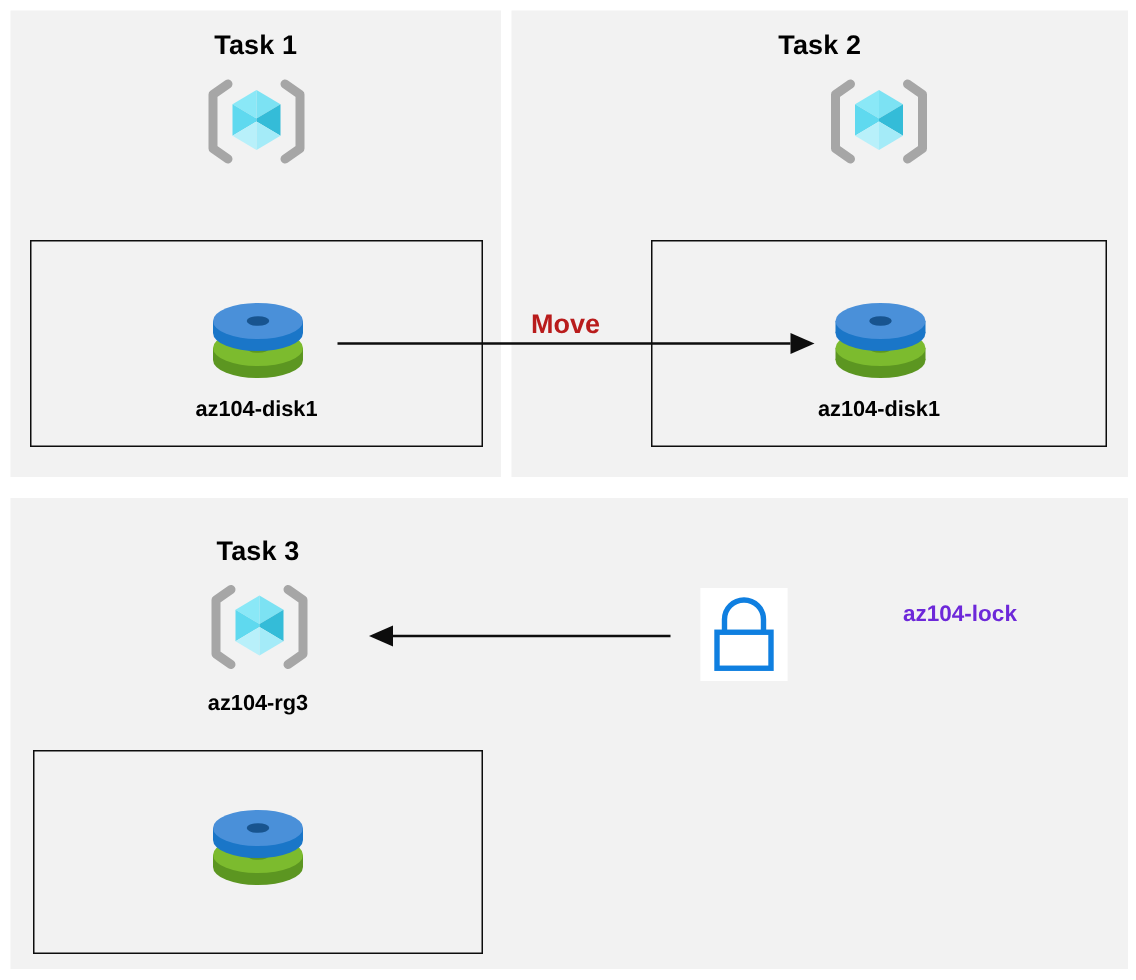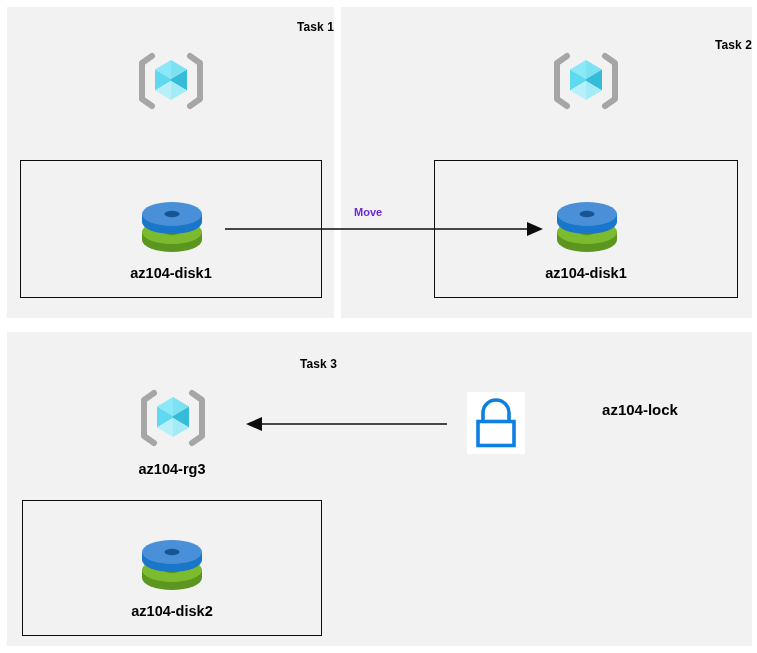--- a/index.html
+++ b/index.html
@@ -16,24 +16,24 @@
     height: 653px;
     background: #ffffff;
     overflow: hidden;
   }
   .panel {
     position: absolute;
     background: #f2f2f2;
   }
   .panel-title {
     position: absolute;
-    font-size: 12px;
+    font-size: 18px;
     font-weight: bold;
     color: #000000;
-    text-align: right;
+    text-align: center;
     white-space: nowrap;
     letter-spacing: 0.1px;
   }
   .node-label {
     position: absolute;
     font-size: 14.5px;
     font-weight: bold;
     color: #000000;
     text-align: center;
     white-space: nowrap;
@@ -70,30 +70,30 @@
   .arrow-layer {
     position: absolute;
     left: 0;
     top: 0;
     width: 757px;
     height: 653px;
     pointer-events: none;
   }
   .arrow-label {
     position: absolute;
-    font-size: 11px;
+    font-size: 18px;
+    font-weight: bold;
+    color: #b91c1c;
+    white-space: nowrap;
+  }
+  .lock-caption {
+    position: absolute;
+    font-size: 15px;
     font-weight: bold;
     color: #6d28d9;
-    white-space: nowrap;
-  }
-  .lock-caption {
-    position: absolute;
-    font-size: 15px;
-    font-weight: bold;
-    color: #000000;
     line-height: 20px;
     white-space: nowrap;
     text-align: center;
   }
 </style>
 </head>
 <body>
 
 <div id="canvas">
 
@@ -137,21 +137,21 @@
       <rect x="6" y="18" width="60" height="8" fill="#1a76c8"></rect>
       <ellipse cx="36" cy="18" rx="30" ry="12" fill="#4a90d9"></ellipse>
       <ellipse cx="36" cy="18" rx="7.5" ry="3.2" fill="#18548f"></ellipse>
     </svg>
   </div>
 
   <div class="node-label" style="left:20px; top:265px; width:302px;">az104-disk1</div>
 
   <div class="panel" style="left:341px; top:7px; width:411px; height:311px;"></div>
 
-  <div class="panel-title" style="left:341px; top:20px; width:411px;margin-top:18px;">Task 2</div>
+  <div class="panel-title" style="left:341px; top:20px; width:411px;">Task 2</div>
 
   <div class="rg-icon" style="left:553px; top:51px;">
     <svg width="66" height="60" viewBox="0 0 66 60">
       <path d="M14 5 L4 12 L4 48 L14 55" fill="none" stroke="#a6a6a6" stroke-width="6" stroke-linecap="round" stroke-linejoin="round"></path>
       <path d="M52 5 L62 12 L62 48 L52 55" fill="none" stroke="#a6a6a6" stroke-width="6" stroke-linecap="round" stroke-linejoin="round"></path>
       <path d="M33 9 L17 18.5 L33 28 Z" fill="#8ae8f7"></path>
       <path d="M33 9 L49 18.5 L33 28 Z" fill="#7ce2f3"></path>
       <path d="M17 18.5 L17 39.5 L33 30 L33 28 Z" fill="#5fd9ef"></path>
       <path d="M49 18.5 L49 39.5 L33 30 L33 28 Z" fill="#34bcd8"></path>
       <path d="M17 39.5 L33 49 L33 30 Z" fill="#b8f0fa"></path>
@@ -204,21 +204,20 @@
       <rect x="6" y="36" width="60" height="8" fill="#5c9621"></rect>
       <ellipse cx="36" cy="36" rx="30" ry="12" fill="#7cbb2e"></ellipse>
       <ellipse cx="36" cy="36" rx="7.5" ry="3.2" fill="#5c9621"></ellipse>
       <ellipse cx="36" cy="26" rx="30" ry="12" fill="#1a76c8"></ellipse>
       <rect x="6" y="18" width="60" height="8" fill="#1a76c8"></rect>
       <ellipse cx="36" cy="18" rx="30" ry="12" fill="#4a90d9"></ellipse>
       <ellipse cx="36" cy="18" rx="7.5" ry="3.2" fill="#18548f"></ellipse>
     </svg>
   </div>
 
-  <div class="node-label" style="left:22px; top:603px; width:300px;">az104-disk2</div>
 
   <div class="lock-icon" style="left:467px; top:392px;">
     <svg width="58" height="62" viewBox="0 0 58 62">
       <rect x="0" y="0" width="58" height="62" fill="#ffffff"></rect>
 
       <path d="M16 30 L16 21 A13 13 0 0 1 42 21 L42 30" fill="none" stroke="#0f7fe0" stroke-width="3.6" stroke-linecap="butt"></path>
 
       <rect x="11" y="29.5" width="36" height="24" fill="#ffffff" stroke="#0f7fe0" stroke-width="3.6"></rect>
     </svg>
   </div>

